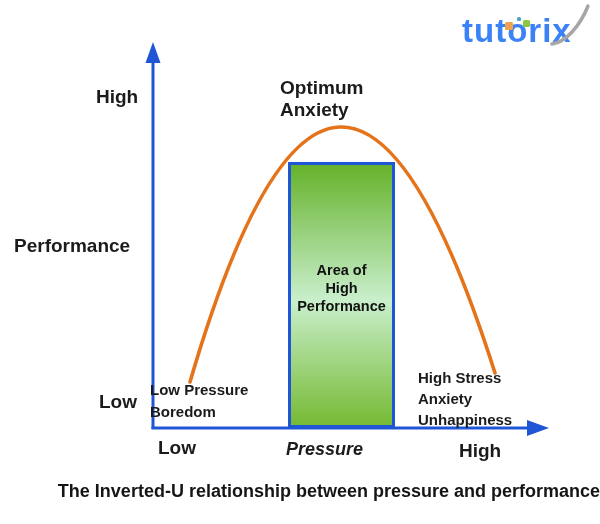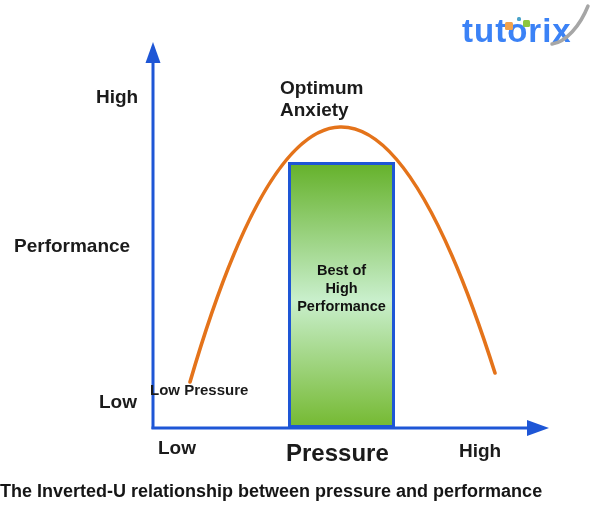--- a/index.html
+++ b/index.html
@@ -16,21 +16,21 @@
   .dot-orange{left:505px;top:22px;width:8px;height:8px;background:#f2a24c;}
   .dot-blue{left:517px;top:17px;width:4px;height:4px;background:#4aa3c8;}
   .dot-green{left:523px;top:20px;width:7px;height:7px;background:#8dc63f;}
   .logo-swoosh{position:absolute;left:550px;top:0px;pointer-events:none;}
   
   .lbl{position:absolute;font-weight:bold;text-align:left;line-height:1.15;}
   .lbl-y-high{left:96px;top:86px;width:62px;font-size:19px;}
   .lbl-performance{left:14px;top:235px;width:138px;font-size:19px;}
   .lbl-y-low{left:99px;top:391px;width:60px;font-size:19px;}
   .lbl-x-low{left:158px;top:437px;width:62px;font-size:19px;}
-  .lbl-x-pressure{left:286px;top:439px;width:110px;font-size:24px;}
+  .lbl-x-pressure{left:286px;top:439px;width:110px;font-size:18px;font-style:italic;}
   .lbl-x-high{left:459px;top:440px;width:62px;font-size:19px;}
   .lbl-optimum{left:280px;top:77px;width:130px;font-size:19px;line-height:22px;}
   .lbl-lowpressure{left:150px;top:379px;width:160px;font-size:15px;line-height:22px;}
   .lbl-highstress{left:418px;top:367px;width:130px;font-size:15px;line-height:21px;}
   
   .area-rect{
     position:absolute;left:288px;top:162px;width:107px;height:266px;
     box-sizing:border-box;border:3px solid #1e56d6;
     background:linear-gradient(180deg,#66b22c 0%,#c9efcc 52%,#76ba34 100%);
   }
@@ -38,41 +38,41 @@
     position:absolute;left:0;top:96px;width:100%;
     font-size:14.5px;font-weight:bold;text-align:center;line-height:18px;color:#111;
   }
   .area-label span{display:block;}
   .lbl span{display:block;}
   
   .overlay{position:absolute;left:0;top:0;width:600px;height:524px;pointer-events:none;}
   
   .caption{
     position:absolute;left:0;top:481px;width:600px;
-    font-size:18px;font-weight:bold;text-align:left;color:#151515;
+    font-size:18px;font-weight:bold;text-align:right;color:#151515;
   }
 </style>
 </head>
 <body>
 
 <div class="stage">
 
   <div>
     <span class="logo-text">tutorix</span>
     <span class="logo-dot dot-orange"></span>
     <span class="logo-dot dot-blue"></span>
     <span class="logo-dot dot-green"></span>
     <svg class="logo-swoosh" width="48" height="48" viewBox="0 0 48 48">
       <path d="M2,44 C16,42 30,26 38,6" stroke="#a6a6a6" stroke-width="3.5" fill="none" stroke-linecap="round"></path>
     </svg>
   </div>
 
   <div class="area-rect">
     <div class="area-label">
-      <span>Best of</span>
+      <span>Area of</span>
       <span>High</span>
       <span>Performance</span>
     </div>
   </div>
 
   <svg class="overlay" viewBox="0 0 600 524">
 
     <line x1="153" y1="58" x2="153" y2="429" stroke="#1e56d6" stroke-width="3"></line>
     <polygon points="153,42 145.5,63 160.5,63" fill="#1e56d6"></polygon>
 
@@ -88,17 +88,23 @@
   <div class="lbl lbl-x-low">Low</div>
   <div class="lbl lbl-x-pressure">Pressure</div>
   <div class="lbl lbl-x-high">High</div>
 
   <div class="lbl lbl-optimum">
     <span>Optimum</span>
     <span>Anxiety</span>
   </div>
   <div class="lbl lbl-lowpressure">
     <span>Low Pressure</span>
+    <span>Boredom</span>
+  </div>
+  <div class="lbl lbl-highstress">
+    <span>High Stress</span>
+    <span>Anxiety</span>
+    <span>Unhappiness</span>
   </div>
 
   <div class="caption">The Inverted-U relationship between pressure and performance</div>
 
 </div>
 
 </body></html>

